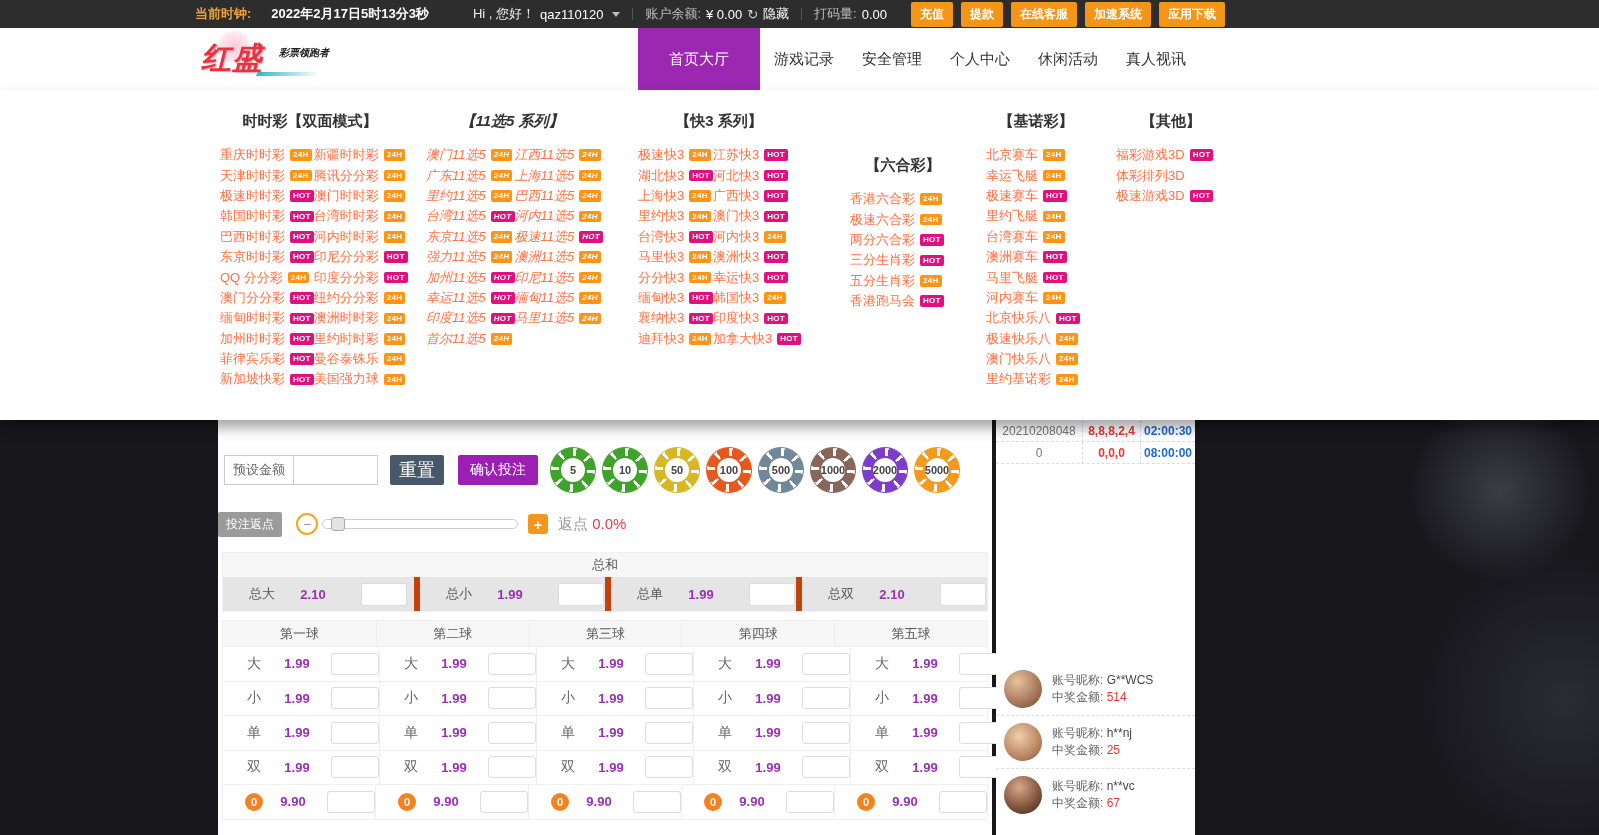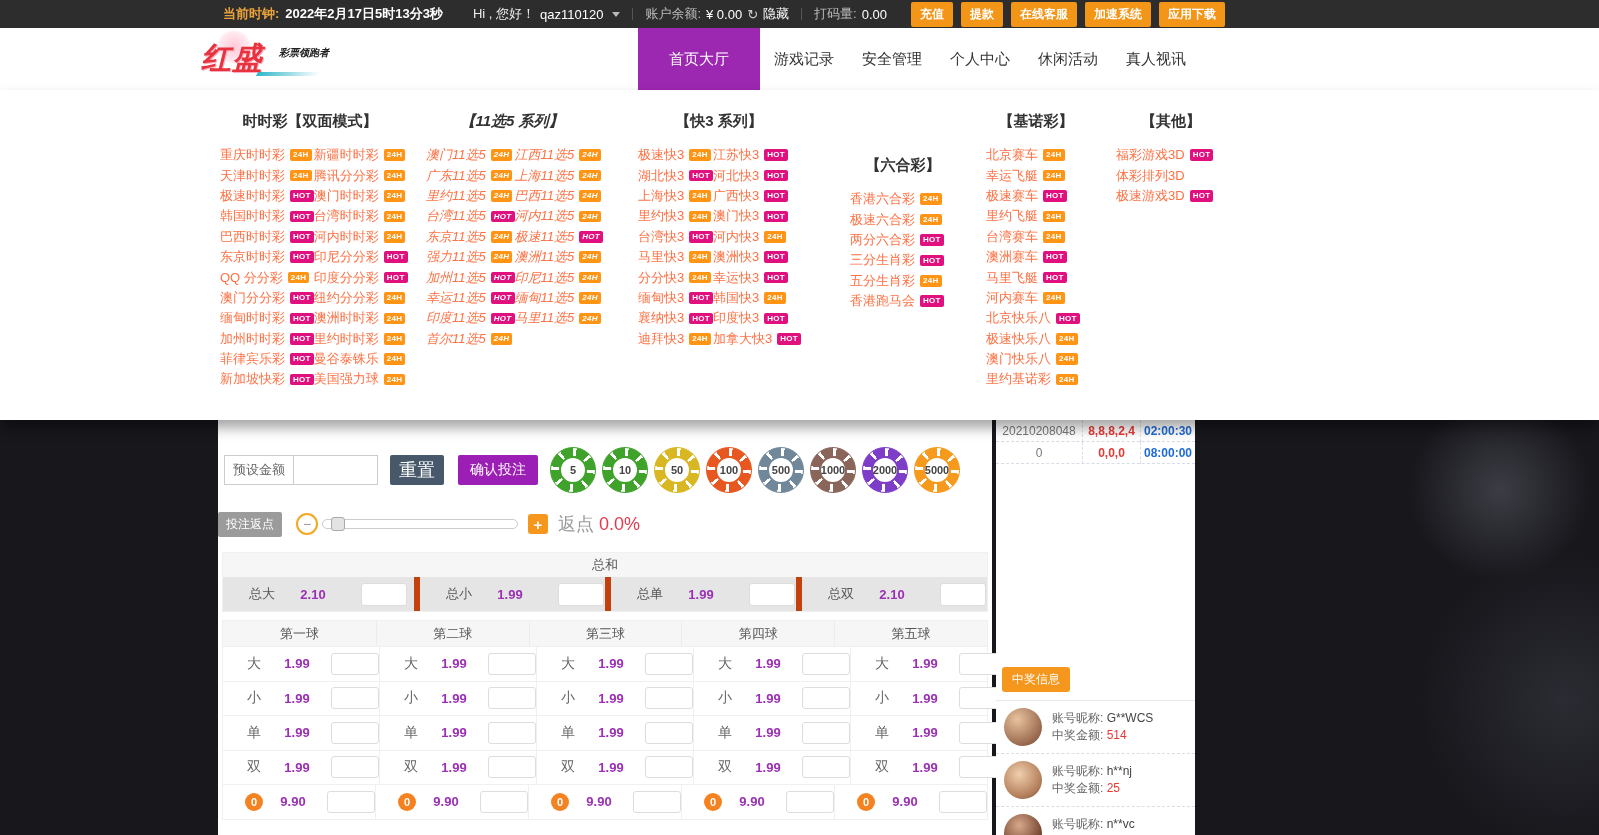--- a/index.html
+++ b/index.html
@@ -2,21 +2,21 @@
 <html><head>
 <meta charset="utf-8">
 <style>
   * { margin:0; padding:0; box-sizing:border-box; }
   body { font-family:"Liberation Sans","DejaVu Sans",sans-serif; background:#fff; }
   .page { position:relative; width:1599px; height:835px; overflow:hidden; }
   [data-interactable="true"] { cursor:pointer; }
 
   
   .topbar { position:relative; height:28px; background:#2d2d2d; font-size:13px; color:#ddd; }
-  .tb-left { position:absolute; left:195px; top:0; height:28px; display:flex; align-items:center; gap:6px;margin-left:28px; }
+  .tb-left { position:absolute; left:195px; top:0; height:28px; display:flex; align-items:center; gap:20px; }
   .tb-clock-label { color:#e9a23b; font-weight:700; }
   .tb-clock-value { color:#fff; font-weight:700; }
   .tb-right { position:absolute; right:374px; top:0; height:28px; display:flex; align-items:center; }
   .tb-user { display:flex; align-items:center; gap:5px; color:#eee; }
   .tb-username { color:#fff; }
   .caret { width:0; height:0; border-left:4px solid transparent; border-right:4px solid transparent; border-top:5px solid #bbb; display:inline-block; margin-left:4px; }
   .tb-sep { width:1px; height:12px; background:#555; margin:0 12px; }
   .tb-balance, .tb-turnover { display:flex; align-items:center; gap:5px; color:#fff; }
   .muted { color:#bbb; }
   .refresh { color:#ccc; font-size:13px; }
@@ -73,21 +73,21 @@
     background:repeating-conic-gradient(from 10deg, var(--c) 0deg 35deg, #fff 35deg 45deg); }
   .chip-val { position:absolute; inset:8px; background:#fff; border:2px solid var(--c); border-radius:50%;
     display:flex; align-items:center; justify-content:center; font-size:11px; font-weight:700; color:#444; }
 
   .rebate-row { position:absolute; top:92px; left:0; display:flex; align-items:center; height:24px; }
   .rebate-tag { background:#9b9b9b; color:#fff; font-size:12px; padding:4px 8px; border-radius:2px; }
   .rebate-minus { width:22px; height:22px; border-radius:50%; border:2px solid #f5a623; background:#fff; color:#999; font-size:14px; margin-left:14px; display:flex; align-items:center; justify-content:center; padding:0; }
   .slider { width:196px; height:10px; border:1px solid #ccc; border-radius:6px; margin-left:4px; position:relative; background:#fff; }
   .slider-handle { position:absolute; left:8px; top:-3px; width:14px; height:14px; background:#e3e3e3; border:1px solid #aaa; border-radius:3px; }
   .rebate-plus { width:20px; height:20px; background:#f5971d; color:#fff; border:none; font-size:15px; font-weight:700; margin-left:10px; border-radius:3px; display:flex; align-items:center; justify-content:center; padding:0; }
-  .rebate-text { margin-left:10px; font-size:18px; }
+  .rebate-text { margin-left:10px; font-size:15px; }
   .muted2 { color:#999; }
   .rebate-val { color:#e8384f; }
 
   .sum-section { position:absolute; top:132px; left:4px; width:766px; border:1px solid #f0f0f0; }
   .sum-header { height:24px; background:#f6f6f6; display:flex; align-items:center; justify-content:center; font-size:13px; color:#555; }
   .sum-row { display:grid; grid-template-columns:repeat(4,1fr); height:34px; background:#e5e5e5; }
   .sum-cell { display:flex; align-items:center; border-left:6px solid #c2410c; }
   .sum-cell:first-child { border-left:none; }
   .sum-label { margin-left:26px; width:38px; font-size:13px; color:#555; }
   .sum-odds { width:52px; text-align:center; color:#9b2fb5; font-weight:700; font-size:13px; }
@@ -784,23 +784,20 @@
             <span class="draw-cell draw-nums" data-interactable="false">8,8,8,2,4</span>
             <span class="draw-cell draw-time" data-interactable="false">02:00:30</span>
           </div>
           <div class="draw-row" data-interactable="false">
             <span class="draw-cell draw-issue" data-interactable="false">0</span>
             <span class="draw-cell draw-nums" data-interactable="false">0,0,0</span>
             <span class="draw-cell draw-time" data-interactable="false">08:00:00</span>
           </div>
         </div>
       <div class="winners" data-interactable="false">
-        <div class="winners-title-row" data-interactable="false">
-          <span class="winners-badge" data-interactable="false">中奖信息</span>
-        </div>
         <div id="winner-list" data-interactable="false">
             <div class="winner-item" data-interactable="false">
               <span class="w-avatar a0" data-interactable="false"></span>
               <div class="w-lines" data-interactable="false">
                 <div class="w-line"><span class="w-lab" data-interactable="false">账号昵称: </span><span class="w-name" data-interactable="false">G**WCS</span></div>
                 <div class="w-line"><span class="w-lab" data-interactable="false">中奖金额: </span><span class="w-amount" data-interactable="false">514</span></div>
               </div>
             </div>
             <div class="winner-item" data-interactable="false">
               <span class="w-avatar a1" data-interactable="false"></span>

